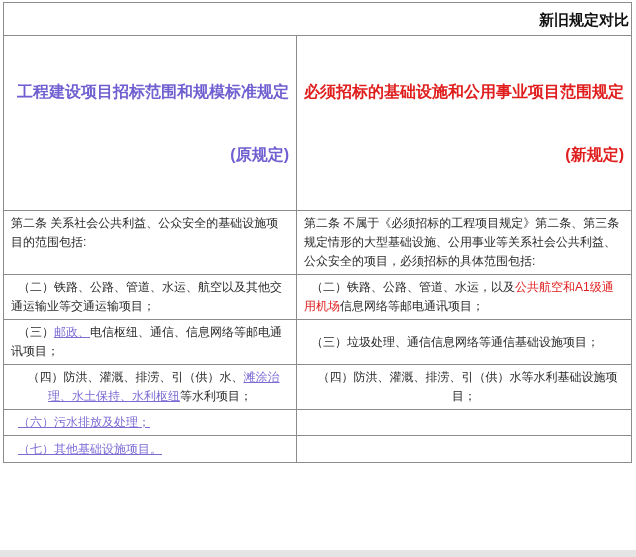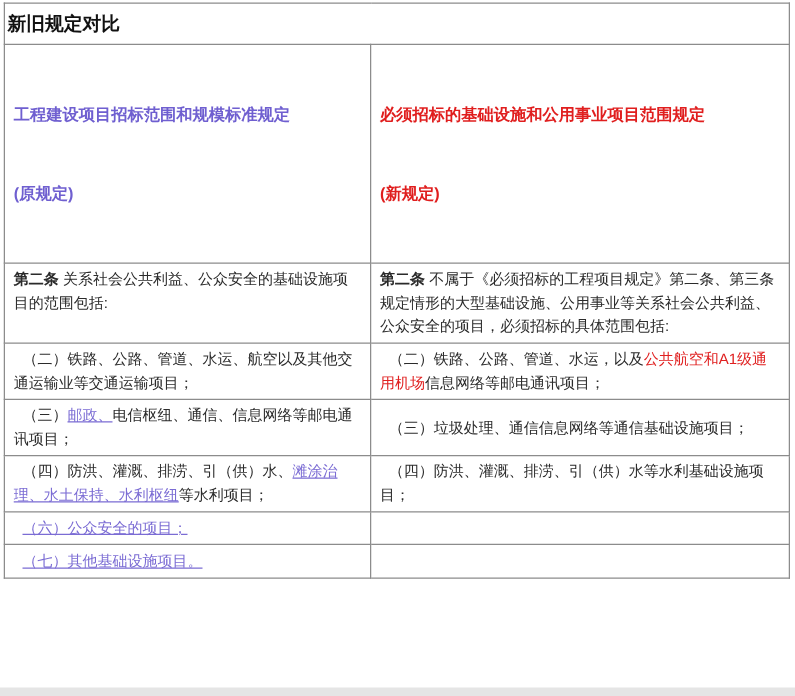--- a/index.html
+++ b/index.html
@@ -23,41 +23,41 @@
     border:1px solid var(--border);
     font-size:12px;line-height:19px;
     padding:3px 7px;
     vertical-align:middle;
     white-space:pre-wrap;
     word-break:break-all;
   }
   col.left{width:293px;}
   col.right{width:335px;}
   tr.r-title td{
-    height:33px;text-align:left;font-weight:bold;font-size:15px;
+    height:33px;text-align:right;font-weight:bold;font-size:15px;
     color:#111;vertical-align:middle;padding:2px;
   }
   tr.r-head td{
-    height:53px;text-align:left;font-weight:bold;font-size:13px;
+    height:53px;text-align:right;font-weight:bold;font-size:16px;
     line-height:21px;vertical-align:middle;
   }
   td.head-old{color:var(--header-old);}
   td.head-new{color:var(--header-new);}
   tr.r1 td{height:52px;vertical-align:top;}
   tr.r2 td{height:38px;}
   tr.r3 td{height:45px;}
   tr.r4 td{height:37px;}
-  tr.r5 td{height:44px;}
+  tr.r5 td{height:44px;text-align:center;}
   tr.r6 td{height:45px;}
   tr.r7 td{height:26px;}
   tr.r8 td{height:27px;}
   tr.num td{text-indent:7px;}
   .purple{color:var(--purple);text-decoration:underline;}
   .red{color:var(--red);}
-  .bold{font-weight:bold;}
+  .bold{font-weight:normal;}
   .bottom-strip{
     position:absolute;left:0;top:550px;width:636px;height:7px;
     background:var(--strip);
   }
 </style>
 </head>
 <body>
 
 <div class="page">
   <table class="cmp">
@@ -89,21 +89,21 @@
     </tr>
     <tr class="r4 num">
       <td><span>（三）</span><span class="purple">邮政、</span><span>电信枢纽、通信、信息网络等邮电通讯项目；</span></td>
       <td><span>（三）垃圾处理、通信信息网络等通信基础设施项目；</span></td>
     </tr>
     <tr class="r5 num">
       <td><span>（四）防洪、灌溉、排涝、引（供）水、</span><span class="purple">滩涂治理、水土保持、水利枢纽</span><span>等水利项目；</span></td>
       <td><span>（四）防洪、灌溉、排涝、引（供）水等水利基础设施项目；</span></td>
     </tr>
     <tr class="r7 num">
-      <td><span class="purple">（六）公众安全的项目；</span></td>
+      <td><span class="purple">（六）污水排放及处理；</span></td>
       <td></td>
     </tr>
     <tr class="r8 num">
       <td><span class="purple">（七）其他基础设施项目。</span></td>
       <td></td>
     </tr>
 
   </tbody>
     </table>
   <div class="bottom-strip"></div>

